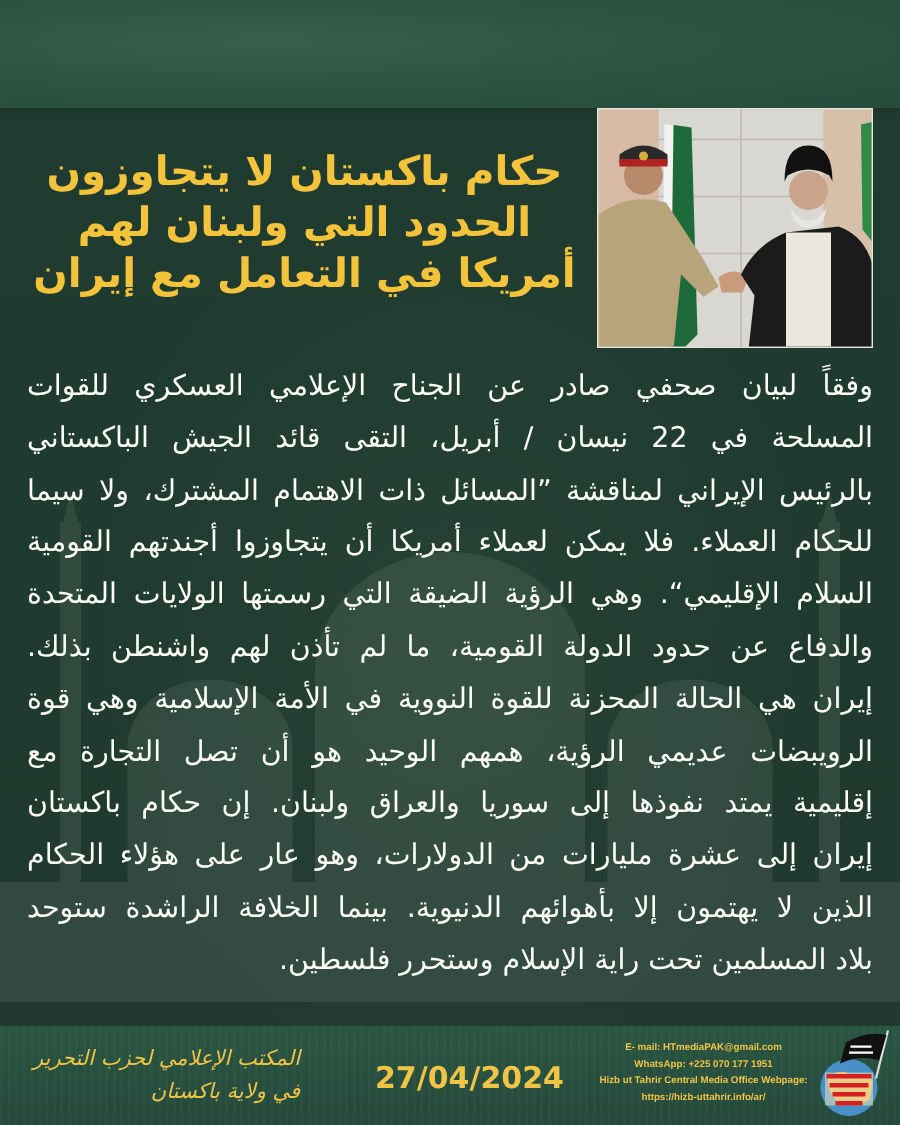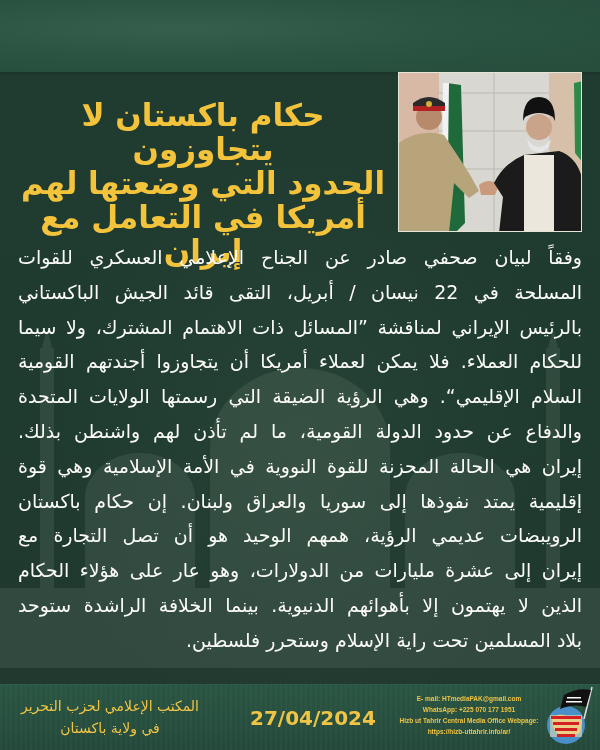--- a/index.html
+++ b/index.html
@@ -34,21 +34,21 @@
       overflow: hidden;
       background: #c9c3b6;
       border: 1px solid #e9e4d8;
     }
     .title {
       position: absolute; left: 18px; top: 98px; width: 370px;
       direction: rtl; text-align: center;
       color: #f4c33c;
       font-family: "DejaVu Sans", sans-serif;
       font-weight: bold;
-      font-size: 31px;
+      font-size: 27px;
       line-height: 34px;
     }
     .title span { display: block; }
     .body-text {
       position: absolute; left: 18px; top: 240px; width: 564px;
       direction: rtl; text-align: justify;
       color: #fbfbf7;
       font-family: "DejaVu Sans", sans-serif;
       font-size: 19px;
       line-height: 34.8px;
@@ -57,24 +57,25 @@
     .body-text span.last { text-align-last: right; }
     .footer {
       position: absolute; left: 0; top: 684px; width: 600px; height: 66px;
       background:
         repeating-linear-gradient(90deg, rgba(255,255,255,0.025) 0 2px, rgba(0,0,0,0) 2px 5px),
         linear-gradient(#2a5543, #24493a);
       border-top: 1px solid #2f5c49;
     }
     .org {
       position: absolute; left: 20px; top: 10px; width: 180px;
-      direction: rtl; text-align: center;
+      direction: rtl; text-align: right;
       color: #f0c445;
       font-size: 14px; line-height: 22px;
       font-family: "DejaVu Sans", sans-serif;
+      font-style: italic;
     }
     .org span { display: block; }
     .date {
       position: absolute; left: 250px; top: 21px; width: 100px; text-align: center;
       color: #f0c445; font-weight: bold; font-size: 20px;
       font-family: "DejaVu Sans", sans-serif;
     }
     .contact {
       position: absolute; left: 398px; top: 8px; width: 142px;
       text-align: center; color: #f0c445;
@@ -134,34 +135,34 @@
     <path d="M95 110 Q105 90 125 82 L160 78 Q180 85 184 110 L184 160 L100 160 L104 124 Z" fill="#1b1b1b"></path>
     <rect x="125" y="82" width="30" height="78" fill="#ece7dc"></rect>
     <circle cx="140" cy="54" r="13" fill="#c9a38a"></circle>
     <path d="M128 66 Q140 82 152 66 L150 74 Q140 84 130 74 Z" fill="#e6e6e6"></path>
     <path d="M124 48 Q124 24 140 24 Q156 24 156 48 L154 44 Q140 36 126 44 Z" fill="#111"></path>
   </svg>
 </div>
 
 <div class="title">
   <span>حكام باكستان لا يتجاوزون</span>
-  <span>الحدود التي وضعتها لهم</span>
+  <span>الحدود التي ولبنان لهم</span>
   <span>أمريكا في التعامل مع إيران</span>
 </div>
 
 <div class="body-text">
   <span>وفقاً لبيان صحفي صادر عن الجناح الإعلامي العسكري للقوات</span>
   <span>المسلحة في 22 نيسان / أبريل، التقى قائد الجيش الباكستاني</span>
   <span>بالرئيس الإيراني لمناقشة ”المسائل ذات الاهتمام المشترك، ولا سيما</span>
   <span>للحكام العملاء. فلا يمكن لعملاء أمريكا أن يتجاوزوا أجندتهم القومية</span>
   <span>السلام الإقليمي“. وهي الرؤية الضيقة التي رسمتها الولايات المتحدة</span>
   <span>والدفاع عن حدود الدولة القومية، ما لم تأذن لهم واشنطن بذلك.</span>
   <span>إيران هي الحالة المحزنة للقوة النووية في الأمة الإسلامية وهي قوة</span>
+  <span>الرويبضات عديمي الرؤية، همهم الوحيد هو أن تصل التجارة مع</span>
   <span>إقليمية يمتد نفوذها إلى سوريا والعراق ولبنان. إن حكام باكستان</span>
-  <span>الرويبضات عديمي الرؤية، همهم الوحيد هو أن تصل التجارة مع</span>
   <span>إيران إلى عشرة مليارات من الدولارات، وهو عار على هؤلاء الحكام</span>
   <span>الذين لا يهتمون إلا بأهوائهم الدنيوية. بينما الخلافة الراشدة ستوحد</span>
   <span class="last">بلاد المسلمين تحت راية الإسلام وستحرر فلسطين.</span>
 </div>
 
 <div class="footer">
   <div class="org">
     <span>المكتب الإعلامي لحزب التحرير</span>
     <span>في ولاية باكستان</span>
   </div>

